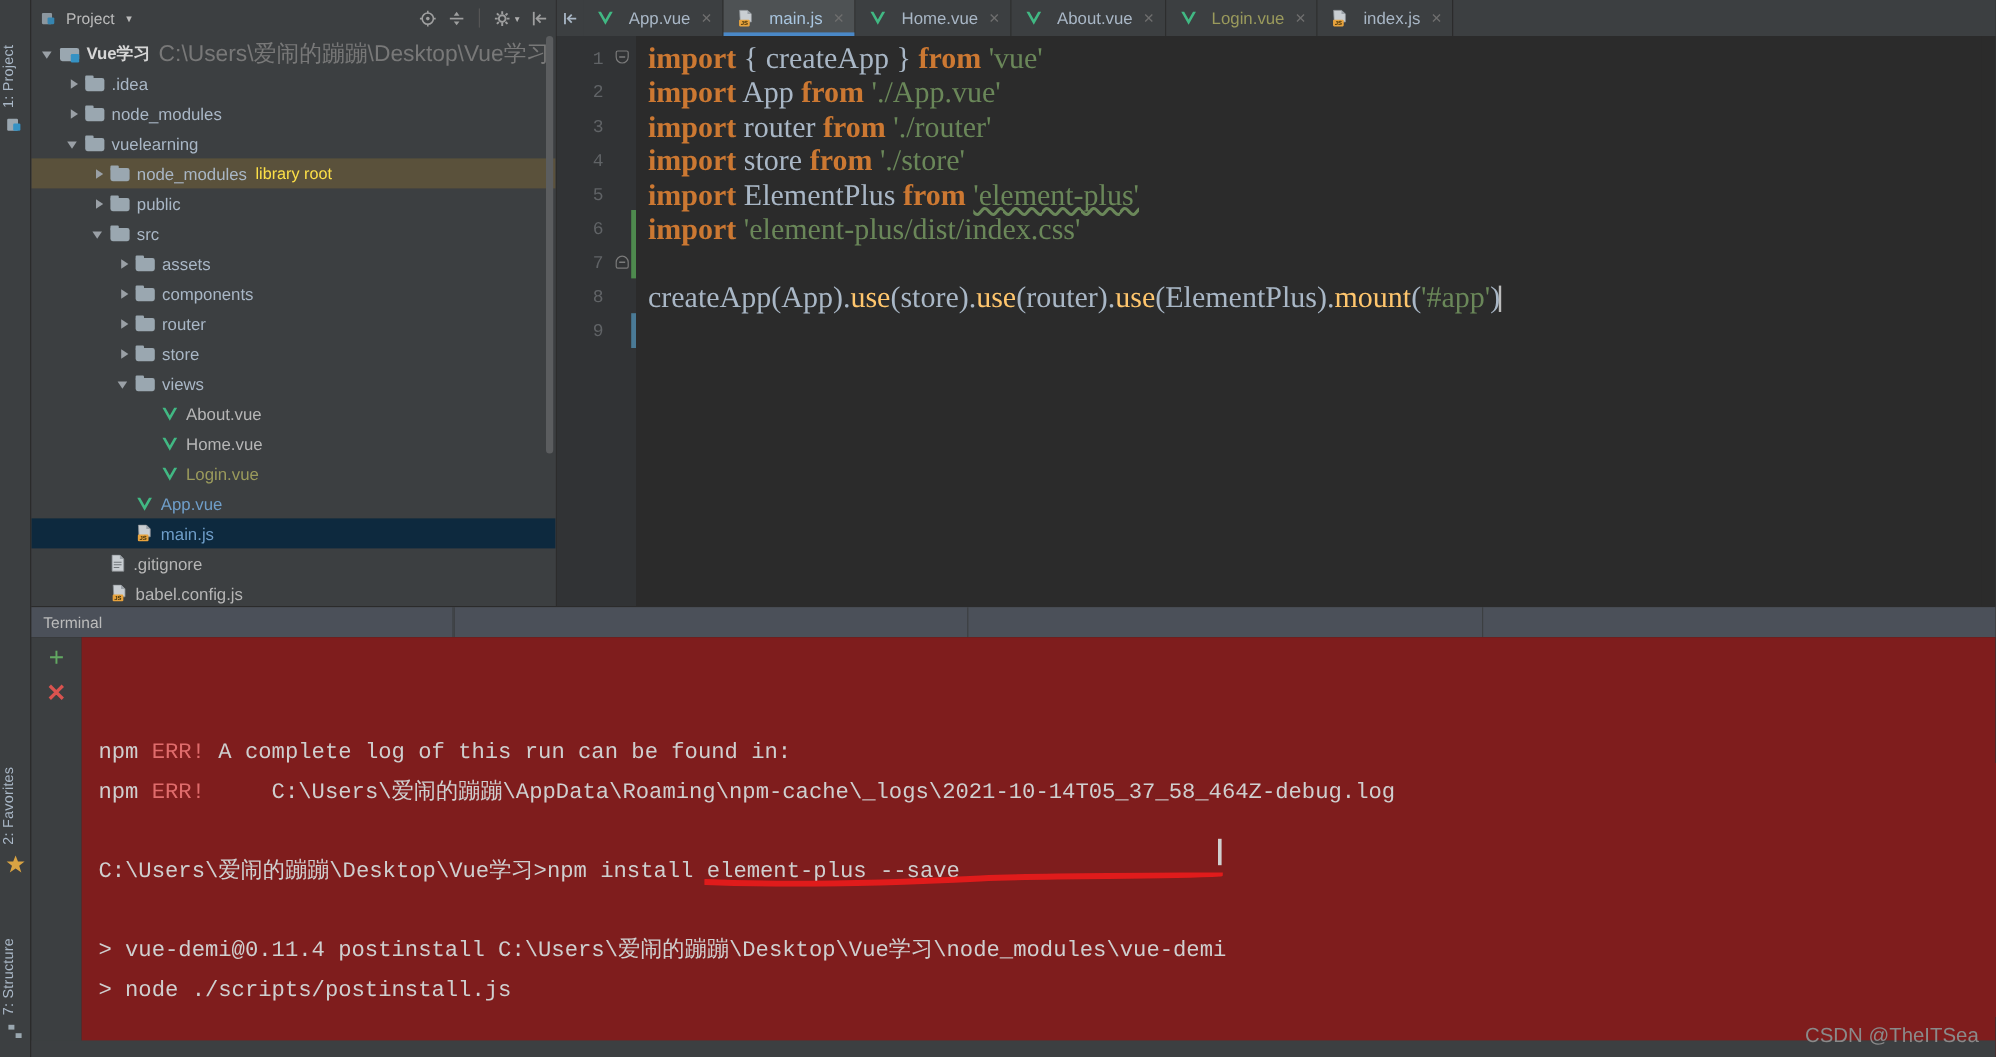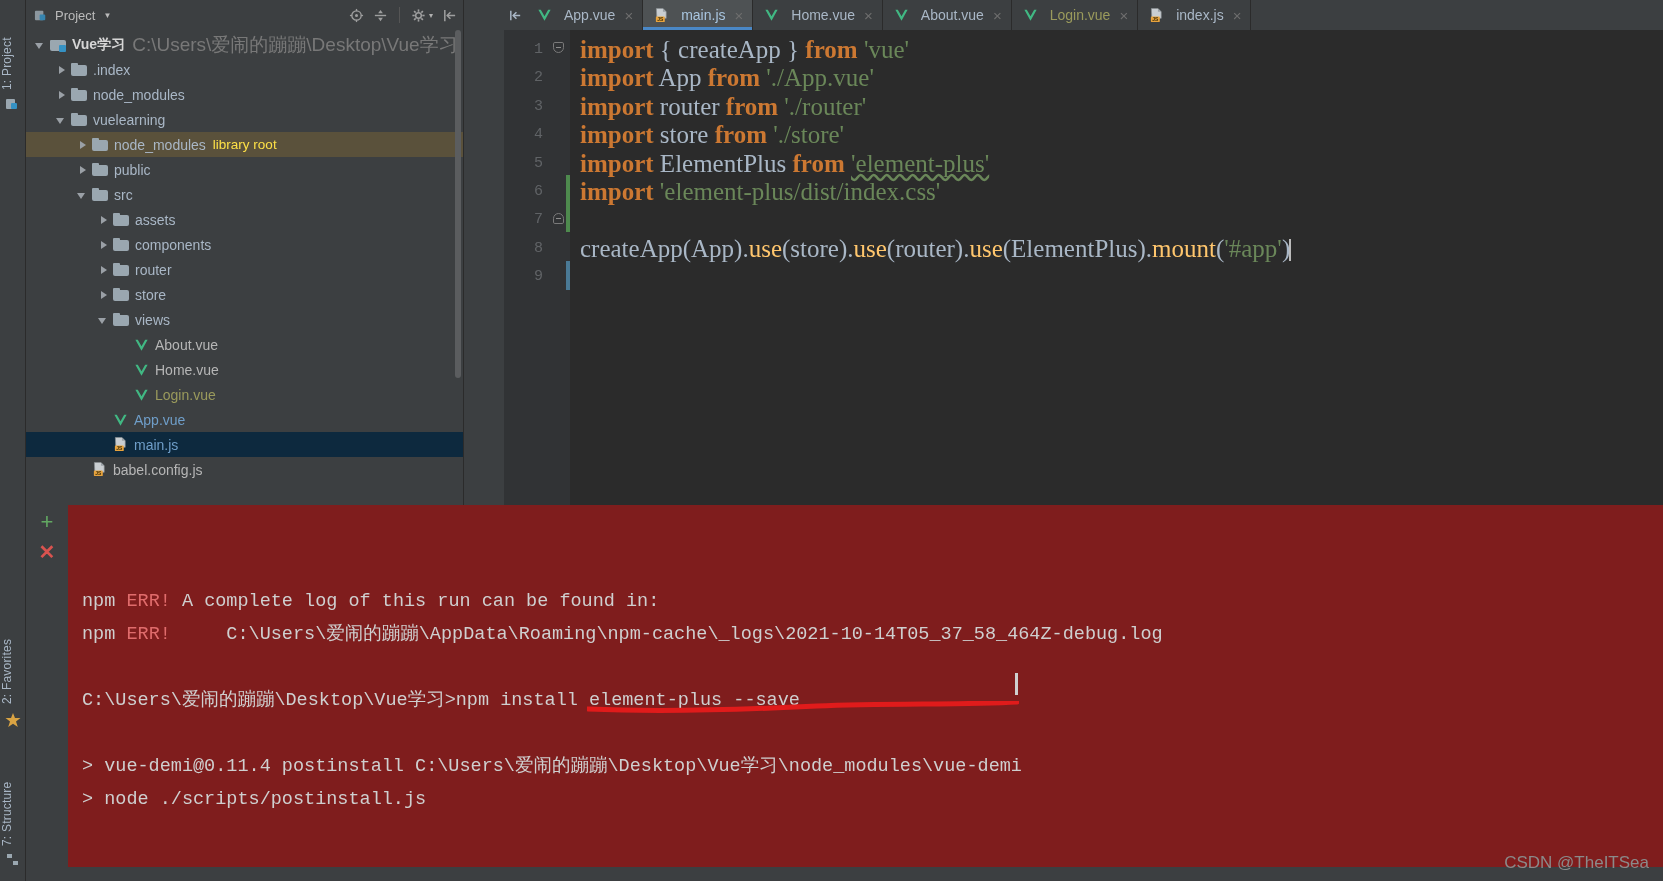--- a/index.html
+++ b/index.html
@@ -27,21 +27,21 @@
   }
   .rail-top { top:4px; height:90px; }
   .rail-fav { top:612px; height:96px; }
   .rail-struct { top:740px; height:110px; }
   .rail-icon { position:absolute; left:5px; width:16px; height:16px; }
   .rail-icon.proj { top:96px; }
   .rail-icon.star { top:712px; }
   .rail-icon.struct { top:852px; }
 
   
-  .top { position:relative; display:flex; height:505px; margin-left:26px;gap:40px; }
+  .top { position:relative; display:flex; height:505px; margin-left:26px; }
 
   
   .project-panel {
     width:438px; background:#3c3f41; display:flex; flex-direction:column;
     border-right:1px solid #2b2b2b; position:relative;
   }
   .proj-header {
     height:30px; display:flex; align-items:center; padding:0 6px 0 8px;
     background:#3c3f41; flex:0 0 30px;
   }
@@ -264,21 +264,21 @@
             </span>
             <span class="lbl-bold ">Vue学习</span>
             <span class="lbl-dim">C:\Users\爱闹的蹦蹦\Desktop\Vue学习</span>
           </div>
           <div class="row">
             <span style="display: inline-block; flex: 0 0 auto; width: 29px;"></span>
             <span class="twisty closed"></span>
             <span style="display: inline-flex; align-items: center;">
               <span class="folder"></span>
             </span>
-            <span class="">.index</span>
+            <span class="">.idea</span>
           </div>
           <div class="row">
             <span style="display: inline-block; flex: 0 0 auto; width: 29px;"></span>
             <span class="twisty closed"></span>
             <span style="display: inline-flex; align-items: center;">
               <span class="folder"></span>
             </span>
             <span class="">node_modules</span>
           </div>
           <div class="row">
@@ -399,20 +399,36 @@
             <span class="twisty"></span>
             <span style="display: inline-flex; align-items: center;">
               <svg class="jsicon" viewBox="0 0 16 16">
                 <path d="M2.5,0.5 h7 l3.5,3.5 v7 h-10 z" fill="#c9ced2" stroke="#8a8f93" stroke-width="0.7"></path>
                 <path d="M9.5,0.5 v3.5 h3.5 z" fill="#9aa0a6"></path>
                 <rect x="2" y="9" width="9.5" height="6" rx="1" fill="#e8a33d"></rect>
                 <text x="6.7" y="13.8" font-size="5.3" fill="#3c2d08" text-anchor="middle" font-family="Liberation Sans, sans-serif" font-weight="bold">JS</text>
               </svg>
             </span>
             <span class="c-blue">main.js</span>
+          </div>
+          <div class="row">
+            <span style="display: inline-block; flex: 0 0 auto; width: 50px;"></span>
+            <span class="twisty"></span>
+            <span style="display: inline-flex; align-items: center;">
+              <svg class="fileicon" viewBox="0 0 14 16">
+                <path d="M1.5,0.5 h7 l3.5,3.5 v11 h-10.5 z" fill="#c9ced2" stroke="#8a8f93" stroke-width="0.7"></path>
+                <path d="M8.5,0.5 v3.5 h3.5 z" fill="#9aa0a6"></path>
+                <g stroke="#6f7478" stroke-width="0.9">
+                  <line x1="3" y1="7" x2="10" y2="7"></line>
+                  <line x1="3" y1="9.3" x2="10" y2="9.3"></line>
+                  <line x1="3" y1="11.6" x2="8" y2="11.6"></line>
+                </g>
+              </svg>
+            </span>
+            <span class="c-white">.gitignore</span>
           </div>
           <div class="row">
             <span style="display: inline-block; flex: 0 0 auto; width: 50px;"></span>
             <span class="twisty"></span>
             <span style="display: inline-flex; align-items: center;">
               <svg class="jsicon" viewBox="0 0 16 16">
                 <path d="M2.5,0.5 h7 l3.5,3.5 v7 h-10 z" fill="#c9ced2" stroke="#8a8f93" stroke-width="0.7"></path>
                 <path d="M9.5,0.5 v3.5 h3.5 z" fill="#9aa0a6"></path>
                 <rect x="2" y="9" width="9.5" height="6" rx="1" fill="#e8a33d"></rect>
                 <text x="6.7" y="13.8" font-size="5.3" fill="#3c2d08" text-anchor="middle" font-family="Liberation Sans, sans-serif" font-weight="bold">JS</text>
@@ -511,20 +527,30 @@
             <div class="change-bar a"></div>
             <div class="change-bar b"></div>
           </div>
         <div class="code" id="code"><div style="height: 28.4px;"><span class="kw">import</span><span class="ident"> { createApp } </span><span class="kw">from</span><span class="ident"> </span><span class="str">'vue'</span></div><div style="height: 28.4px;"><span class="kw">import</span><span class="ident"> App </span><span class="kw">from</span><span class="ident"> </span><span class="str">'./App.vue'</span></div><div style="height: 28.4px;"><span class="kw">import</span><span class="ident"> router </span><span class="kw">from</span><span class="ident"> </span><span class="str">'./router'</span></div><div style="height: 28.4px;"><span class="kw">import</span><span class="ident"> store </span><span class="kw">from</span><span class="ident"> </span><span class="str">'./store'</span></div><div style="height: 28.4px;"><span class="kw">import</span><span class="ident"> ElementPlus </span><span class="kw">from</span><span class="ident"> </span><span class="str wavy">'element-plus'</span></div><div style="height: 28.4px;"><span class="kw">import</span><span class="ident"> </span><span class="str">'element-plus/dist/index.css'</span></div><div style="height: 28.4px;">&nbsp;</div><div style="height: 28.4px;"><span class="ident">createApp(App).</span><span class="fn">use</span><span class="ident">(store).</span><span class="fn">use</span><span class="ident">(router).</span><span class="fn">use</span><span class="ident">(ElementPlus).</span><span class="fn">mount</span><span class="ident">(</span><span class="str">'#app'</span><span class="ident">)</span><span class="caret"></span></div><div style="height: 28.4px;">&nbsp;</div></div>
         <div class="editor-scroll"></div>
       </div>
     </div>
   </div>
 
   <div class="term-section">
+    <div class="term-tabbar">
+      <div class="term-tab">
+        <span>Terminal</span>
+      </div>
+      <div class="term-fill">
+        <div></div>
+          <div></div>
+          <div></div>
+      </div>
+    </div>
     <div class="term-body">
       <div class="term-rail">
         <span class="plus">+</span>
         <span class="xmark">✕</span>
       </div>
       <div class="term-out" id="termout">
         <div class="tline"><span>npm </span><span class="err">ERR!</span><span> A complete log of this run can be found in:</span></div><div class="tline"><span>npm </span><span class="err">ERR!</span><span>     C:\Users\爱闹的蹦蹦\AppData\Roaming\npm-cache\_logs\2021-10-14T05_37_58_464Z-debug.log</span></div><div class="tline">&nbsp;</div><div class="tline"><span>C:\Users\爱闹的蹦蹦\Desktop\Vue学习&gt;npm install element-plus --save</span></div><div class="tline">&nbsp;</div><div class="tline"><span>&gt; vue-demi@0.11.4 postinstall C:\Users\爱闹的蹦蹦\Desktop\Vue学习\node_modules\vue-demi</span></div><div class="tline"><span>&gt; node ./scripts/postinstall.js</span></div><svg class="redline" viewBox="0 0 432 12" preserveAspectRatio="none">
           <path d="M1,8 C70,11 150,9 230,5 C300,2 380,4 430,1" fill="none" stroke="#e01b1b" stroke-width="5" stroke-linecap="round"></path>
         </svg>
         <div class="tcursor"></div>

